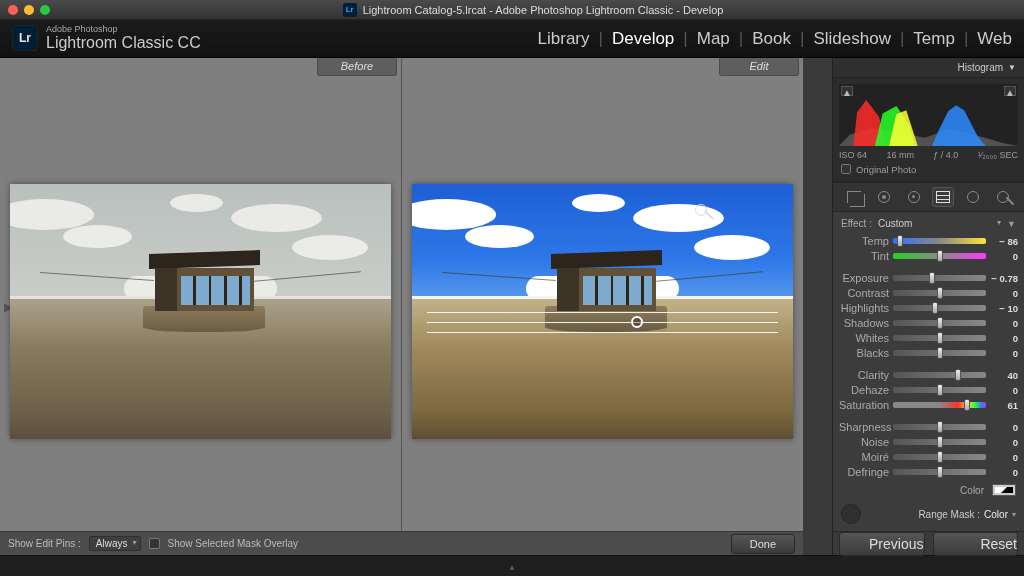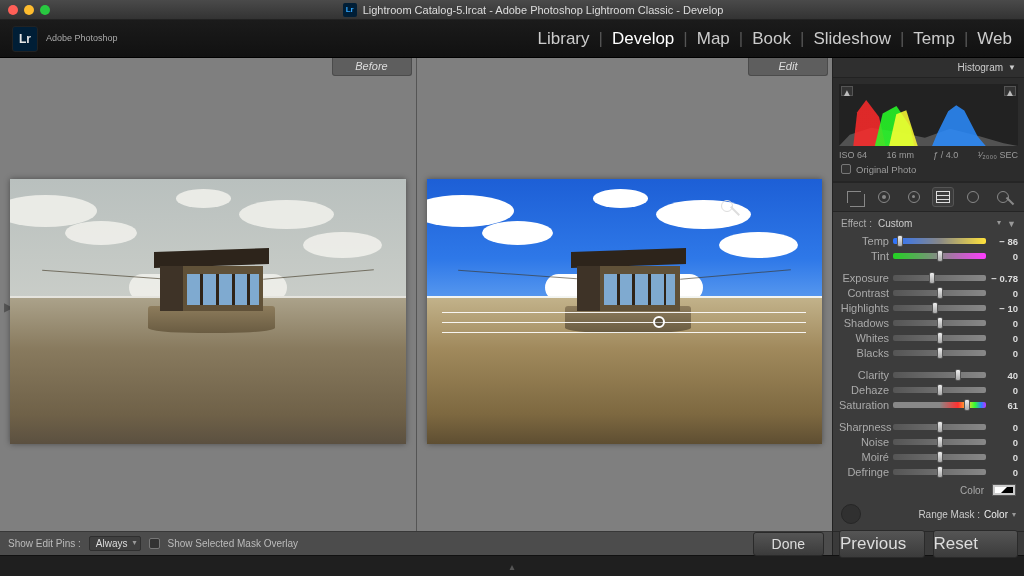--- a/index.html
+++ b/index.html
@@ -75,24 +75,24 @@
 
   .cursor-brush { position:absolute; right:20%; top:8%; width:22px; height:22px; pointer-events:none; }
   .cursor-brush::before { content:""; position:absolute; width:10px; height:10px; border:1px solid #ddd; border-radius:50%; left:0; top:0; }
   .cursor-brush::after { content:""; position:absolute; width:12px; height:2px; background:#ddd; transform:rotate(45deg); left:8px; top:10px; }
 
   
   .ws-bottom { position:absolute; left:0; right:0; bottom:0; height:24px; background:#4c4c4c; border-top:1px solid #383838; display:flex; align-items:center; padding:0 8px; gap:8px; font-size:10px; color:#bbb; }
   .select { background:#3f3f3f; border:1px solid #2f2f2f; color:#ddd; padding:1px 12px 1px 6px; border-radius:2px; position:relative; }
   .select::after { content:"▾"; position:absolute; right:3px; top:1px; font-size:8px; color:#999; }
   .checkbox { width:11px; height:11px; border:1px solid #777; background:#333; border-radius:2px; display:inline-block; }
-  .done-btn { margin-left:auto; background:linear-gradient(#555,#3b3b3b); border:1px solid #2a2a2a; color:#ddd; padding:3px 18px; border-radius:3px; font-size:14px; cursor:pointer; }
-
-  
-  .rpanel { width:192px; background:#3d3d3d; border-left:1px solid #222; display:flex; flex-direction:column; font-size:10px; }
+  .done-btn { margin-left:auto; background:linear-gradient(#555,#3b3b3b); border:1px solid #2a2a2a; color:#ddd; padding:3px 18px; border-radius:3px; font-size:11px; cursor:pointer; }
+
+  
+  .rpanel { width:192px; background:#3d3d3d; border-left:1px solid #222; display:flex; flex-direction:column; font-size:10px;margin-left:29px; }
   .rpanel .panel-head { height:20px; background:#2f2f2f; color:#ccc; display:flex; align-items:center; justify-content:flex-end; padding:0 8px; gap:5px; border-bottom:1px solid #222; }
   .panel-head .tri { font-size:8px; }
 
   .histogram { background:#2c2c2c; padding:6px 6px 4px 6px; border-bottom:1px solid #252525; }
   .histoplot { height:62px; background:#222; position:relative; overflow:hidden; margin-bottom:4px; }
   .histoplot .clip { position:absolute; top:2px; width:12px; height:10px; background:#333; border:1px solid #555; }
   .histoplot .clip.L { left:2px; }
   .histoplot .clip.R { right:2px; }
   .hshape { position:absolute; bottom:0; opacity:0.85; }
   .hred   { left:8%;  width:18%; height:78%; background:linear-gradient(to top,#ff2a2a,#ff2a2a); clip-path:polygon(0 100%, 12% 30%, 40% 5%, 80% 40%, 100% 100%); }
@@ -145,21 +145,21 @@
 
   .color-row { display:flex; align-items:center; justify-content:flex-end; padding:4px 2px 2px; gap:8px; color:#aaa; }
   .swatch { width:24px; height:12px; background:#ccc; border:1px solid #555; position:relative; }
   .swatch::after { content:""; position:absolute; left:2px; top:2px; right:2px; bottom:2px; background:linear-gradient(135deg,#fff 49%, #000 51%); }
 
   .rangemask-row { display:flex; justify-content:flex-end; color:#ccc; padding:6px 2px 2px; gap:4px; font-size:10px; align-items:center;}
   .round-preview { width:20px; height:20px; border-radius:50%; background:#303030; border:1px solid #262626; margin-right:auto; }
 
   
   .rpanel-footer { height:24px; background:#3a3a3a; border-top:1px solid #282828; display:flex; gap:8px; padding:0 6px; align-items:center; }
-  .rp-btn { flex:1; background:linear-gradient(#555,#3b3b3b); border:1px solid #2a2a2a; color:#ddd; padding:3px 0; border-radius:3px; font-size:17px; text-align:left; cursor:pointer; }
+  .rp-btn { flex:1; background:linear-gradient(#555,#3b3b3b); border:1px solid #2a2a2a; color:#ddd; padding:3px 0; border-radius:3px; font-size:14px; text-align:right; cursor:pointer; }
 
   
   .filmhint { height:21px; background:#1f1f1f; border-top:1px solid #111; display:flex; align-items:center; justify-content:center; color:#555; font-size:10px; }
 
   
   .side-tri { position:absolute; top:50%; transform:translateY(-50%); color:#555; font-size:12px; padding:4px; cursor:pointer;}
   .side-tri.left { left:0; }
 </style>
 </head>
 <body>
@@ -174,20 +174,21 @@
     <span class="lr-tiny">Lr</span>
     <span>Lightroom Catalog-5.lrcat - Adobe Photoshop Lightroom Classic - Develop</span>
   </div>
 </div>
 
 <div class="appheader">
   <div class="logo">
     <div class="logo-mark">Lr</div>
     <div class="logo-text">
       <div>Adobe Photoshop</div>
+      <div class="big">Lightroom Classic CC</div>
     </div>
   </div>
   <div class="modules" id="modules">
       <span class="item">Library</span>
       <span class="sep">|</span>
       <span class="item active">Develop</span>
       <span class="sep">|</span>
       <span class="item">Map</span>
       <span class="sep">|</span>
       <span class="item">Book</span>

